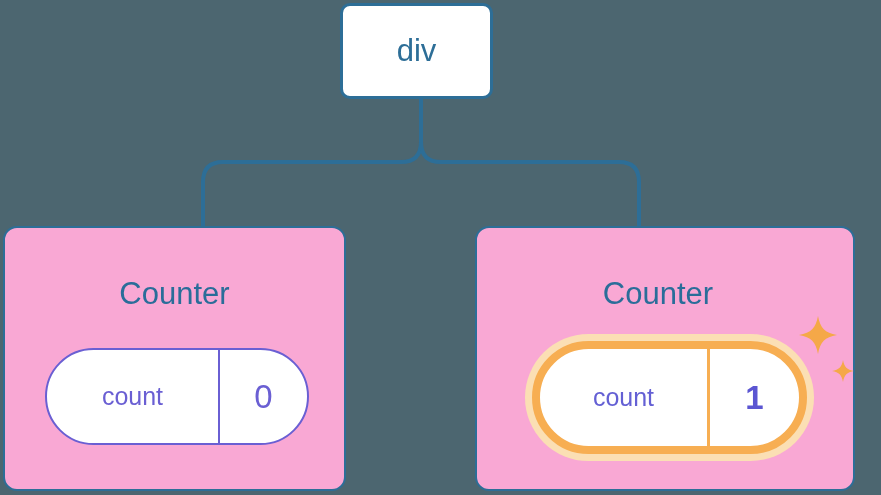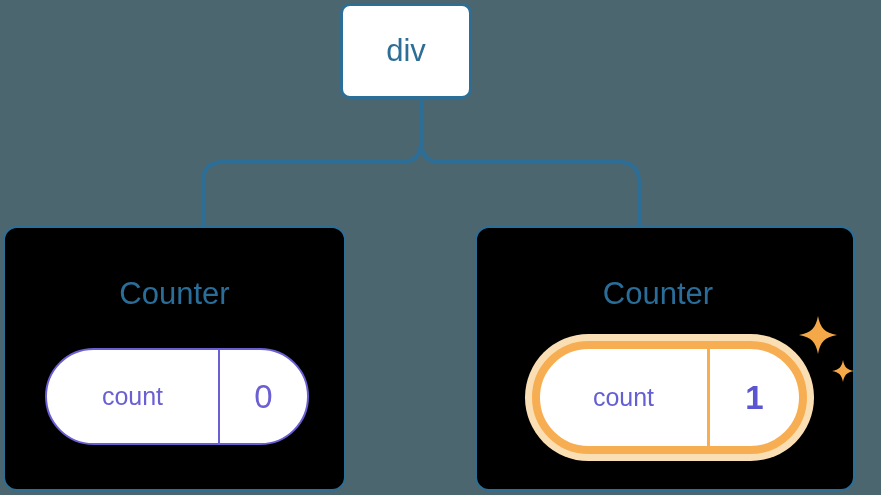--- a/index.html
+++ b/index.html
@@ -16,37 +16,37 @@
     position: absolute; left: 0; top: 0;
     width: 881px; height: 495px;
     pointer-events: none;
   }
   .connector-path { stroke: #2D6E97; stroke-width: 4; fill: none; }
 
   
   .root-node {
     position: absolute;
     left: 340px; top: 3px;
-    width: 132px; height: 96px;
+    width: 153px; height: 96px;
     box-sizing: border-box;
     background: #FFFFFF;
     border: 3px solid #2D6E97;
     border-radius: 10px;
     display: flex; align-items: center; justify-content: center;
     color: #2D6E97;
     font-size: 31px;
     font-weight: 500;
   }
 
   
   .card {
     position: absolute;
     top: 226px; height: 265px;
     box-sizing: border-box;
-    background: #000000;
+    background: #f9a8d4;
     border: 2px solid #2D6E97;
     border-radius: 14px;
   }
   .card.left  { left: 3px;   width: 343px; }
   .card.right { left: 475px; width: 380px; }
 
   .card-title {
     position: absolute; left: 0; right: 0; top: 48px;
     text-align: center;
     color: #2A6D99;

